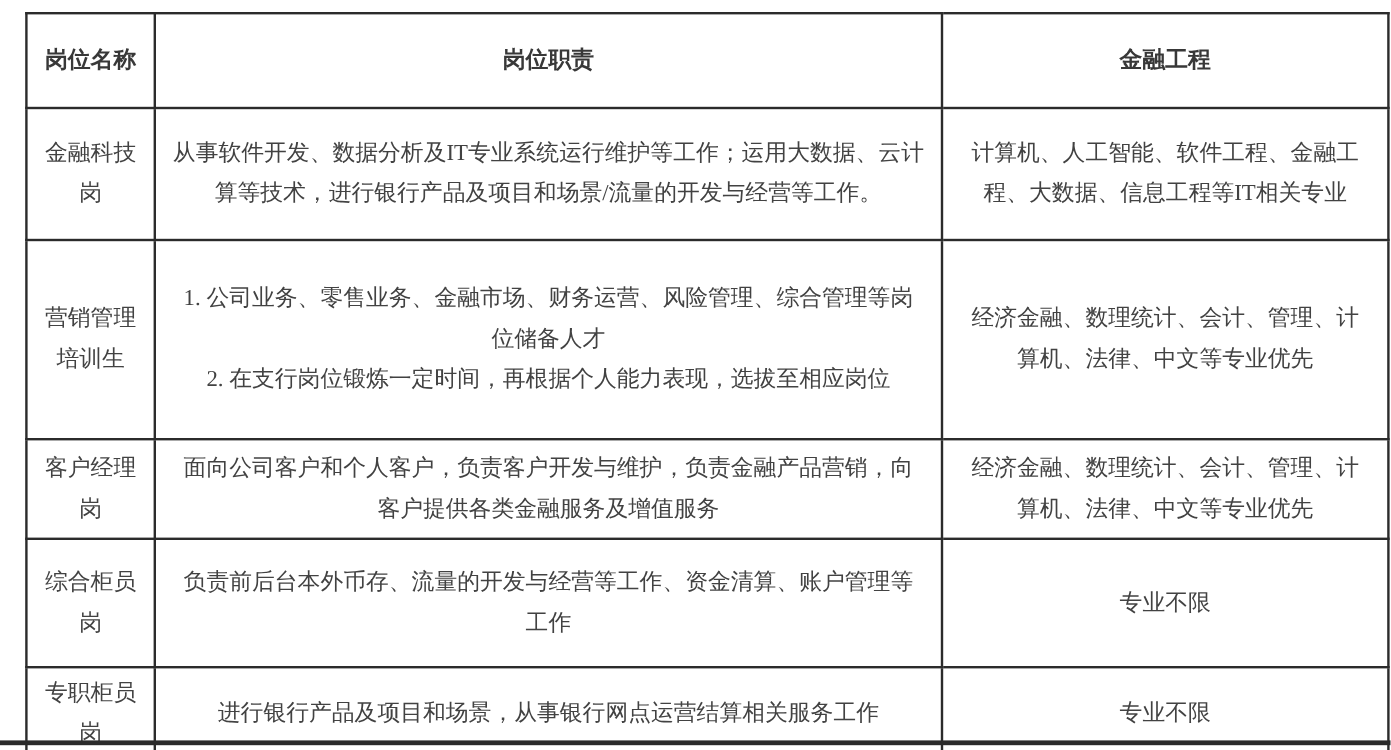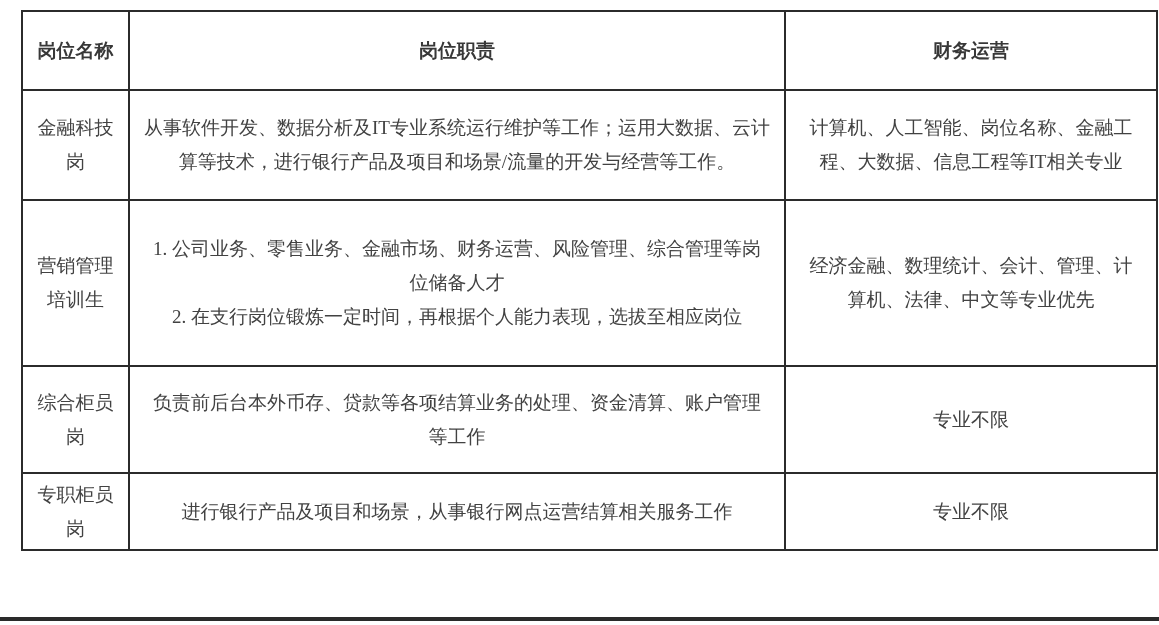--- a/index.html
+++ b/index.html
@@ -74,36 +74,41 @@
   <table class="job-table">
     <colgroup>
       <col style="width:107px">
       <col style="width:656px">
       <col style="width:372px">
     </colgroup>
     <tbody>
       <tr class="h-head">
         <th>岗位名称</th>
         <th>岗位职责</th>
-        <th>财务运营</th>
+        <th>金融工程</th>
       </tr>
       <tr class="h-r0">
         <td class="cell-name">金融科技岗</td>
         <td class="cell-duty">从事软件开发、数据分析及IT专业系统运行维护等工作；运用大数据、云计算等技术，进行银行产品及项目和场景/流量的开发与经营等工作。</td>
-        <td class="cell-req">计算机、人工智能、岗位名称、金融工程、大数据、信息工程等IT相关专业</td>
+        <td class="cell-req">计算机、人工智能、软件工程、金融工程、大数据、信息工程等IT相关专业</td>
       </tr>
       <tr class="h-r1">
         <td class="cell-name">营销管理培训生</td>
         <td class="cell-duty">1. 公司业务、零售业务、金融市场、财务运营、风险管理、综合管理等岗位储备人才
 2. 在支行岗位锻炼一定时间，再根据个人能力表现，选拔至相应岗位</td>
         <td class="cell-req">经济金融、数理统计、会计、管理、计算机、法律、中文等专业优先</td>
       </tr>
+      <tr class="h-r2">
+        <td class="cell-name">客户经理岗</td>
+        <td class="cell-duty">面向公司客户和个人客户，负责客户开发与维护，负责金融产品营销，向客户提供各类金融服务及增值服务</td>
+        <td class="cell-req">经济金融、数理统计、会计、管理、计算机、法律、中文等专业优先</td>
+      </tr>
       <tr class="h-r3">
         <td class="cell-name">综合柜员岗</td>
-        <td class="cell-duty">负责前后台本外币存、贷款等各项结算业务的处理、资金清算、账户管理等工作</td>
+        <td class="cell-duty">负责前后台本外币存、流量的开发与经营等工作、资金清算、账户管理等工作</td>
         <td class="cell-req">专业不限</td>
       </tr>
       <tr class="h-r4">
         <td class="cell-name">专职柜员岗</td>
         <td class="cell-duty">进行银行产品及项目和场景，从事银行网点运营结算相关服务工作</td>
         <td class="cell-req">专业不限</td>
       </tr>
     </tbody>
   </table>
 

